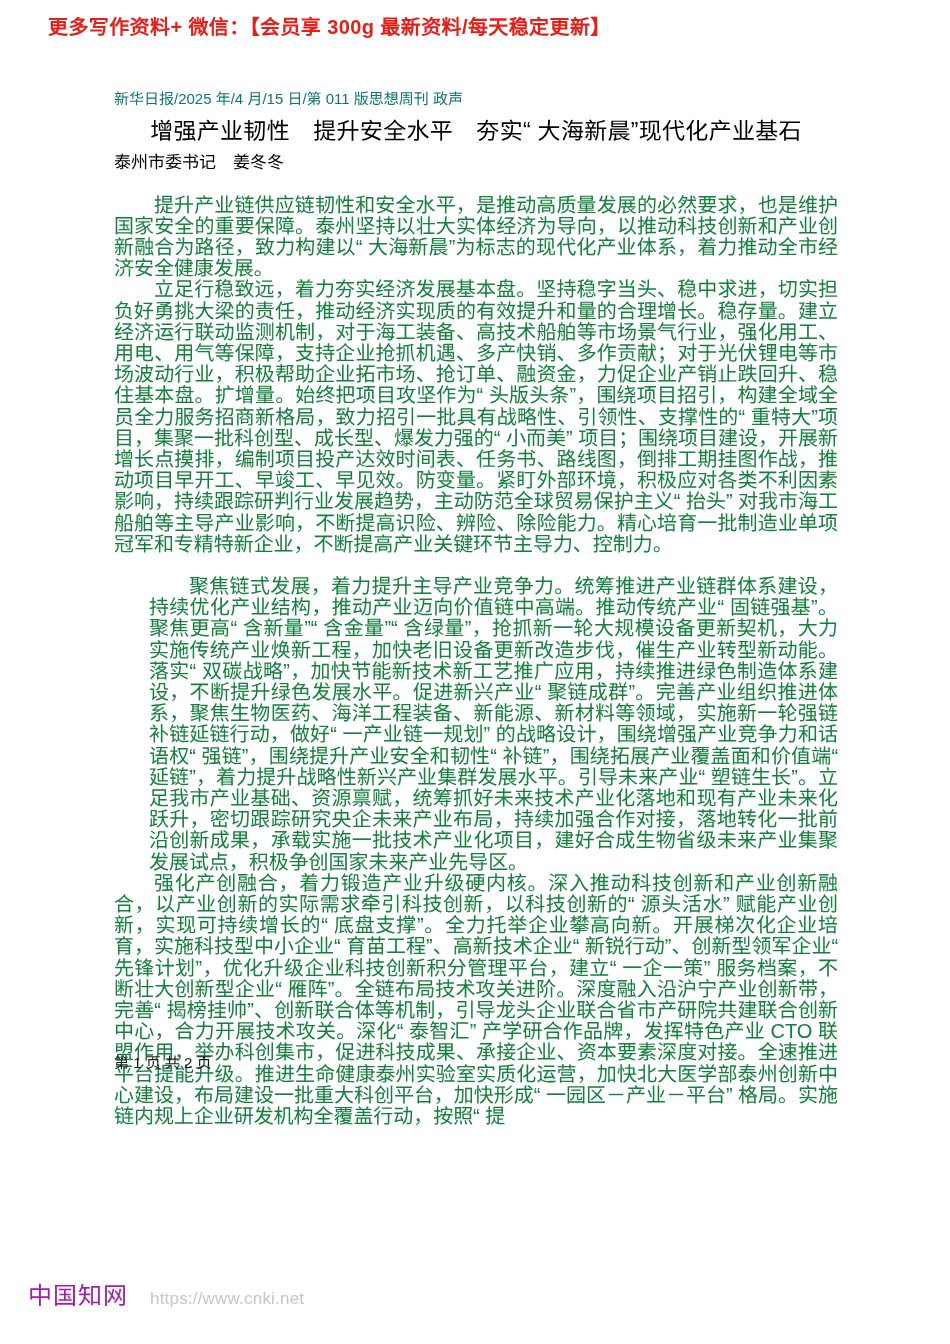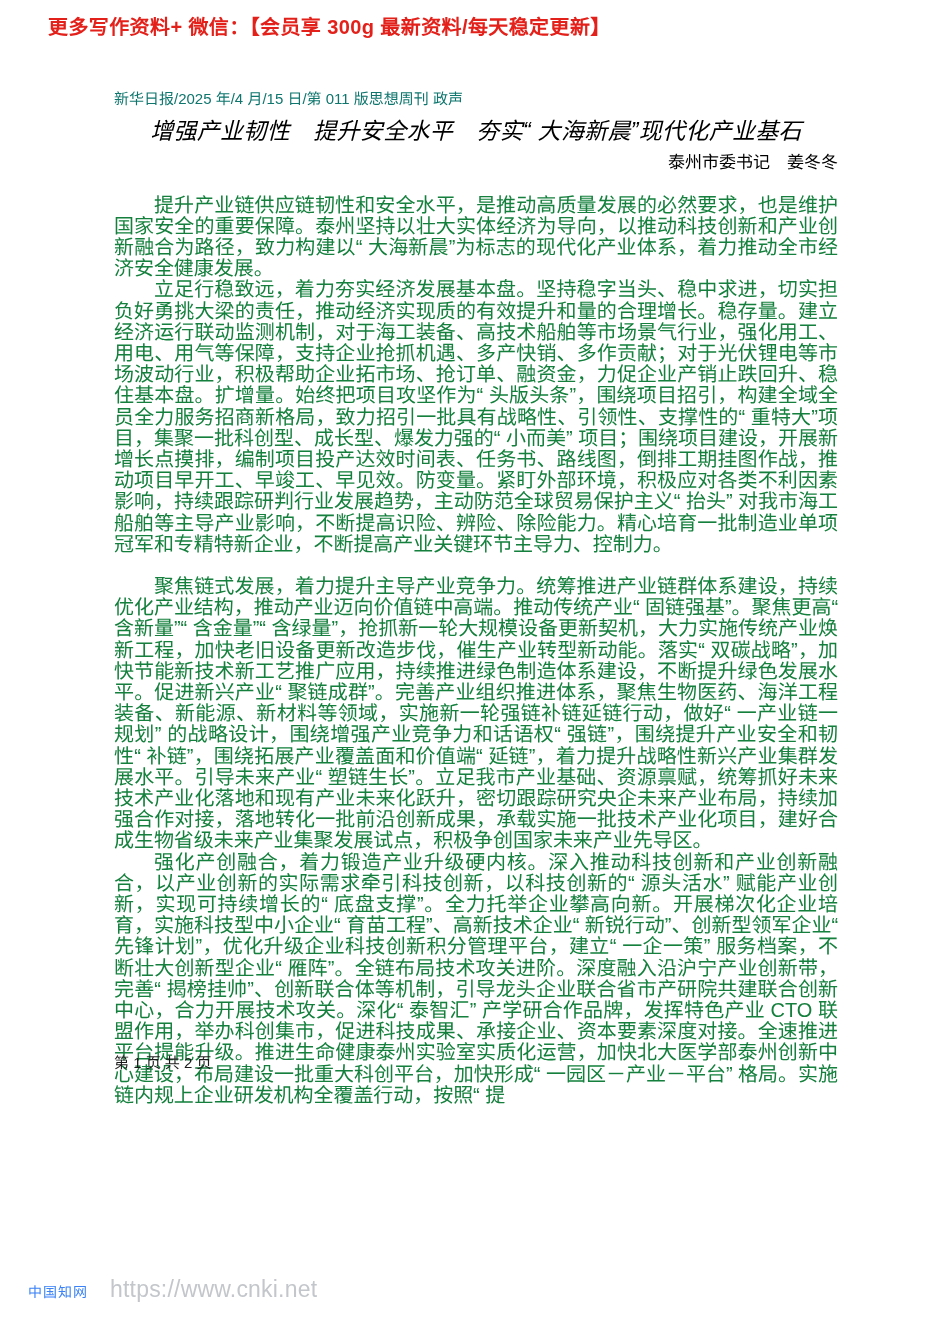--- a/index.html
+++ b/index.html
@@ -55,27 +55,26 @@
   }
 
   .doc-title {
     font-size: 23px;
     line-height: 31px;
     font-weight: normal;
     color: #000;
     text-align: center;
     margin: 6px 0 0 0;
     letter-spacing: 0.3px;
-    font-style: italic;
   }
 
   .byline {
     font-size: 17px;
     line-height: 24px;
-    text-align: right;
+    text-align: left;
     margin: 4px 0 0 0;
     color: #000;
   }
 
   .body-text {
     margin-top: 20px;
   }
 
   .body-text p {
     margin: 0;
@@ -83,20 +82,21 @@
     line-height: 21.2px;
     text-align: justify;
     text-justify: inter-character;
     text-indent: 2em;
     color: #15803d;
     letter-spacing: -0.05px;
   }
 
   .body-text p.spaced-before {
     margin-top: 21px;
+    margin-left: 35px;
   }
 
   
   .page-footer {
     position: absolute;
     left: 114px;
     top: 1052px;
     width: 724px;
     font-size: 15px;
     line-height: 22px;
@@ -110,26 +110,26 @@
     position: absolute;
     left: 28px;
     top: 1276px;
     display: flex;
     align-items: baseline;
     gap: 22px;
     color: #b9bcc0;
     user-select: none;
   }
   .watermark .wm-brand {
-    font-size: 14px;
+    font-size: 24px;
     letter-spacing: 1px;
-    color: #3b82f6;
+    color: #a21caf;
   }
   .watermark .wm-url {
-    font-size: 23px;
+    font-size: 17px;
     letter-spacing: 0.2px;
     color: #c3c6ca;
   }
 </style>
 </head>
 <body>
 
 <div class="page">
 
   <div class="promo-banner">更多写作资料+ 微信：【会员享 300g 最新资料/每天稳定更新】</div>

